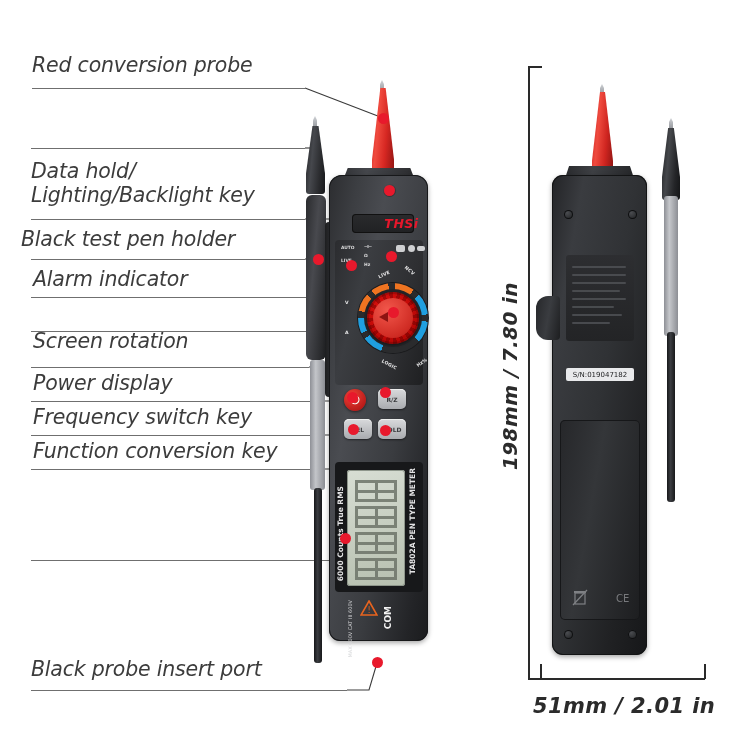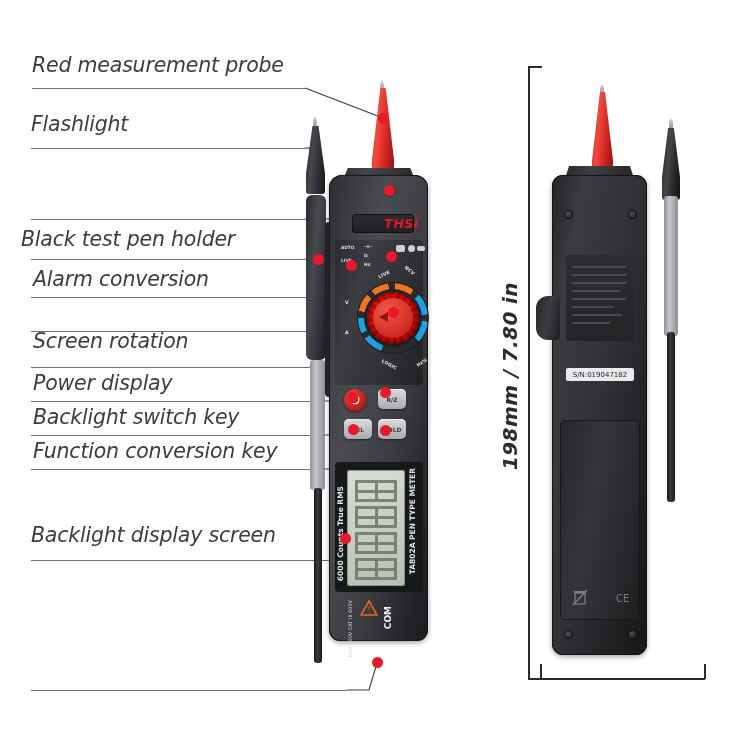--- a/index.html
+++ b/index.html
@@ -309,51 +309,52 @@
     writing-mode:vertical-rl;transform:rotate(180deg);
     font-size:20px;letter-spacing:.4px;
   }
   .dimh{font-size:21px;letter-spacing:.4px;}
 </style>
 </head>
 <body>
 
 <div id="stage">
 
-  <div class="callout" style="left:32px;top:54px;">Red measurement probe</div>
+  <div class="callout" style="left:32px;top:54px;">Red conversion probe</div>
   <div class="rule" style="left:32px;top:88px;width:273px;"></div>
 
-  <div class="callout" style="left:31px;top:113px;">Flashlight</div>
   <div class="rule" style="left:31px;top:148px;width:274px;"></div>
 
+  <div class="callout" style="left:31px;top:160px;">Data hold/
+Lighting/Backlight key</div>
   <div class="rule" style="left:31px;top:219px;width:274px;"></div>
 
   <div class="callout" style="left:21px;top:228px;">Black test pen holder</div>
   <div class="rule" style="left:31px;top:259px;width:274px;"></div>
 
-  <div class="callout" style="left:33px;top:268px;">Alarm conversion</div>
+  <div class="callout" style="left:33px;top:268px;">Alarm indicator</div>
   <div class="rule" style="left:31px;top:297px;width:276px;"></div>
 
   <div class="rule" style="left:31px;top:331px;width:277px;"></div>
 
   <div class="callout" style="left:33px;top:330px;">Screen rotation</div>
   <div class="rule" style="left:31px;top:367px;width:278px;"></div>
 
   <div class="callout" style="left:33px;top:372px;">Power display</div>
   <div class="rule" style="left:31px;top:401px;width:279px;"></div>
 
-  <div class="callout" style="left:33px;top:406px;">Backlight switch key</div>
+  <div class="callout" style="left:33px;top:406px;">Frequency switch key</div>
   <div class="rule" style="left:31px;top:435px;width:281px;"></div>
 
   <div class="callout" style="left:33px;top:440px;font-style:italic;">Function conversion key</div>
   <div class="rule" style="left:31px;top:469px;width:283px;"></div>
 
-  <div class="callout" style="left:31px;top:524px;">Backlight display screen</div>
   <div class="rule" style="left:31px;top:560px;width:300px;"></div>
 
+  <div class="callout" style="left:31px;top:658px;">Black probe insert port</div>
   <div class="rule" style="left:31px;top:690px;width:316px;"></div>
 
   <svg class="leader" width="750" height="750" style="left:0;top:0;">
     <g stroke="#3a3a3a" stroke-width="1.1" fill="none">
       <path d="M305,88 L383,118"></path>
       <path d="M305,148 L316,148"></path>
       <path d="M305,219 L331,219 L390,256"></path>
       <path d="M305,259 L318,259"></path>
       <path d="M307,297 L332,297 L349,290"></path>
       <path d="M308,331 L348,331 L392,312"></path>
@@ -490,20 +491,21 @@
   </div>
 
   <div class="dimline" style="left:528px;top:66px;width:1.6px;height:614px;"></div>
   <div class="dimline" style="left:528px;top:66px;width:14px;height:1.6px;"></div>
   <div class="dimline" style="left:528px;top:678px;width:14px;height:1.6px;"></div>
   <div class="dimtxt dimv" style="left:498px;top:282px;">198mm / 7.80 in</div>
 
   <div class="dimline" style="left:540px;top:678px;width:165px;height:1.6px;"></div>
   <div class="dimline" style="left:540px;top:664px;width:1.6px;height:15px;"></div>
   <div class="dimline" style="left:704px;top:664px;width:1.6px;height:15px;"></div>
+  <div class="dimtxt dimh" style="left:533px;top:694px;">51mm / 2.01 in</div>
 
   <div class="dot" style="left:378px;top:113px;"></div>
   <div class="dot" style="left:384px;top:185px;"></div>
   <div class="dot" style="left:386px;top:251px;"></div>
   <div class="dot" style="left:313px;top:254px;"></div>
   <div class="dot" style="left:346px;top:260px;"></div>
   <div class="dot" style="left:388px;top:307px;"></div>
   <div class="dot" style="left:380px;top:387px;"></div>
   <div class="dot" style="left:347px;top:392px;"></div>
   <div class="dot" style="left:348px;top:424px;"></div>

